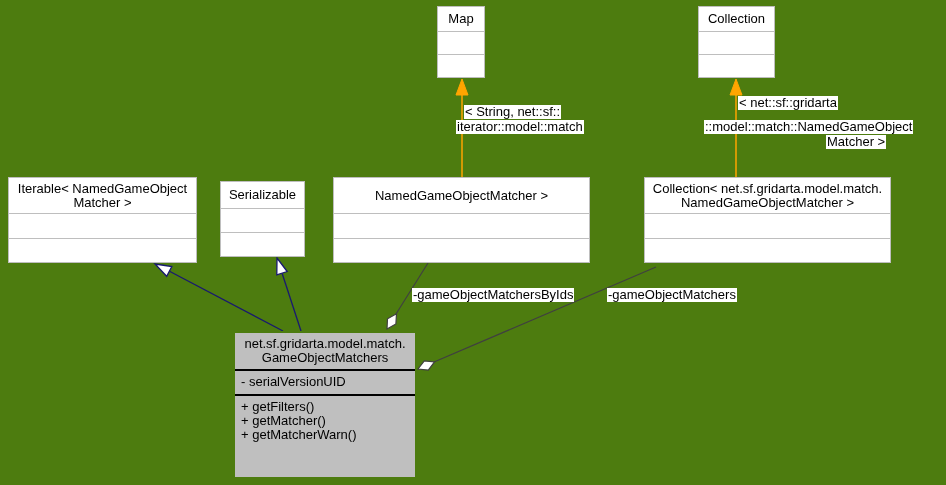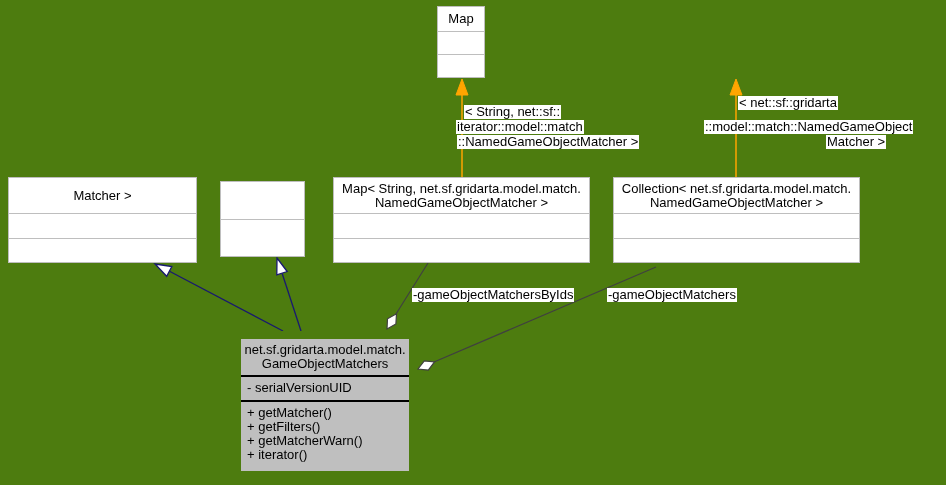--- a/index.html
+++ b/index.html
@@ -24,21 +24,21 @@
   .cmp{box-sizing:border-box;}
   .cmp + .cmp{border-top:1px solid #bebebe;}
   .cmp.title{
     display:flex;flex-direction:column;
     align-items:center;justify-content:center;
     text-align:center;line-height:14px;
   }
   .cmp.empty{flex:1;}
   .node.main{
     background:#bfbfbf;
-    border:8px solid #4d7c0f;
+    border:2px solid #4d7c0f;
   }
   .node.main .cmp + .cmp{border-top:2px solid #000000;}
   .node.main .cmp.members{
     text-align:left;line-height:14px;
     padding:4px 4px 2px 6px;
   }
   .edge-label{
     position:absolute;
     background:#ffffff;
     line-height:14px;
@@ -80,71 +80,75 @@
       <polygon points="418,369 424.3,360.9 434.5,361.9 428.3,370.1" fill="#ffffff" stroke="#404040" stroke-width="1.2"></polygon>
     </g>
   </svg>
 
   <div class="node" style="left:437px;top:6px;width:48px;height:72px">
     <div class="cmp title" style="height:24px">Map</div>
     <div class="cmp empty"></div>
     <div class="cmp empty"></div>
   </div>
 
+  <div class="node" style="left:698px;top:6px;width:77px;height:72px">
+    <div class="cmp title" style="height:24px">Collection</div>
+    <div class="cmp empty"></div>
+    <div class="cmp empty"></div>
+  </div>
 
   <div class="node" style="left:8px;top:177px;width:189px;height:86px">
     <div class="cmp title" style="height:35px">
+      <span>Iterable&lt; NamedGameObject</span>
       <span>Matcher &gt;</span>
     </div>
     <div class="cmp empty"></div>
     <div class="cmp empty"></div>
   </div>
 
   <div class="node" style="left:220px;top:181px;width:85px;height:76px">
+    <div class="cmp title" style="height:26px">Serializable</div>
     <div class="cmp empty"></div>
     <div class="cmp empty"></div>
   </div>
 
   <div class="node" style="left:333px;top:177px;width:257px;height:86px">
     <div class="cmp title" style="height:35px">
-      <span>Map&lt; String, net.sf.gridarta.model.match.</span>
       <span>NamedGameObjectMatcher &gt;</span>
     </div>
     <div class="cmp empty"></div>
     <div class="cmp empty"></div>
   </div>
 
-  <div class="node" style="left:613px;top:177px;width:247px;height:86px">
+  <div class="node" style="left:644px;top:177px;width:247px;height:86px">
     <div class="cmp title" style="height:35px">
       <span>Collection&lt; net.sf.gridarta.model.match.</span>
       <span>NamedGameObjectMatcher &gt;</span>
     </div>
     <div class="cmp empty"></div>
     <div class="cmp empty"></div>
   </div>
 
   <div class="node main" style="left:233px;top:331px;width:184px;height:148px">
     <div class="cmp title" style="height:36px">
       <span>net.sf.gridarta.model.match.</span>
       <span>GameObjectMatchers</span>
     </div>
     <div class="cmp members" style="height:25px">
       <div>- serialVersionUID</div>
     </div>
     <div class="cmp members" style="flex:1">
+      <div>+ getFilters()</div>
       <div>+ getMatcher()</div>
-      <div>+ getFilters()</div>
       <div>+ getMatcherWarn()</div>
-      <div>+ iterator()</div>
     </div>
   </div>
 
   <div class="edge-label" style="left:464px;top:105px">&lt; String, net::sf::</div>
   <div class="edge-label" style="left:456px;top:120px">iterator::model::match</div>
-  <div class="edge-label" style="left:457px;top:135px">::NamedGameObjectMatcher &gt;</div>
 
   <div class="edge-label" style="left:738px;top:96px">&lt; net::sf::gridarta</div>
   <div class="edge-label" style="left:704px;top:120px">::model::match::NamedGameObject</div>
   <div class="edge-label" style="left:826px;top:135px">Matcher &gt;</div>
 
   <div class="edge-label" style="left:412px;top:288px">-gameObjectMatchersByIds</div>
   <div class="edge-label" style="left:607px;top:288px">-gameObjectMatchers</div>
 
 </div>
 

